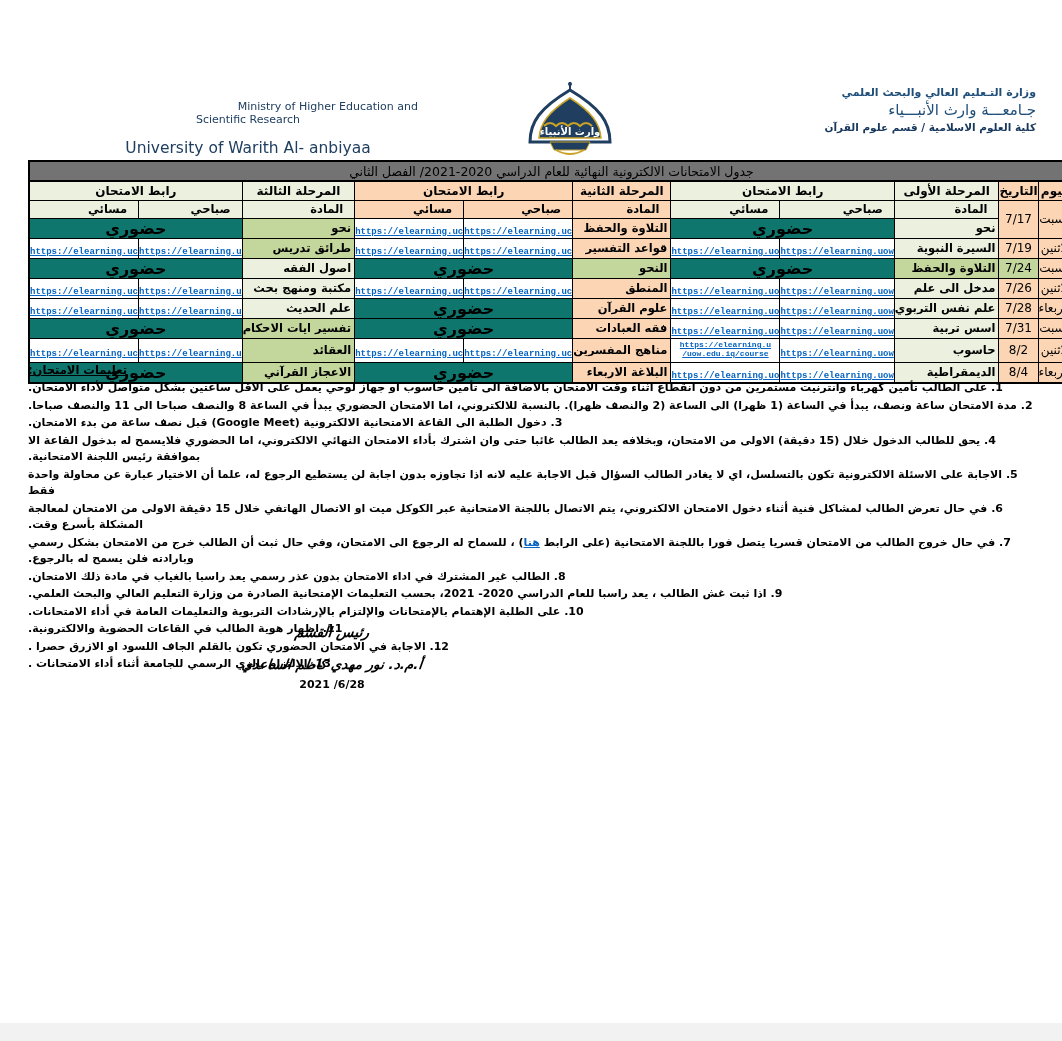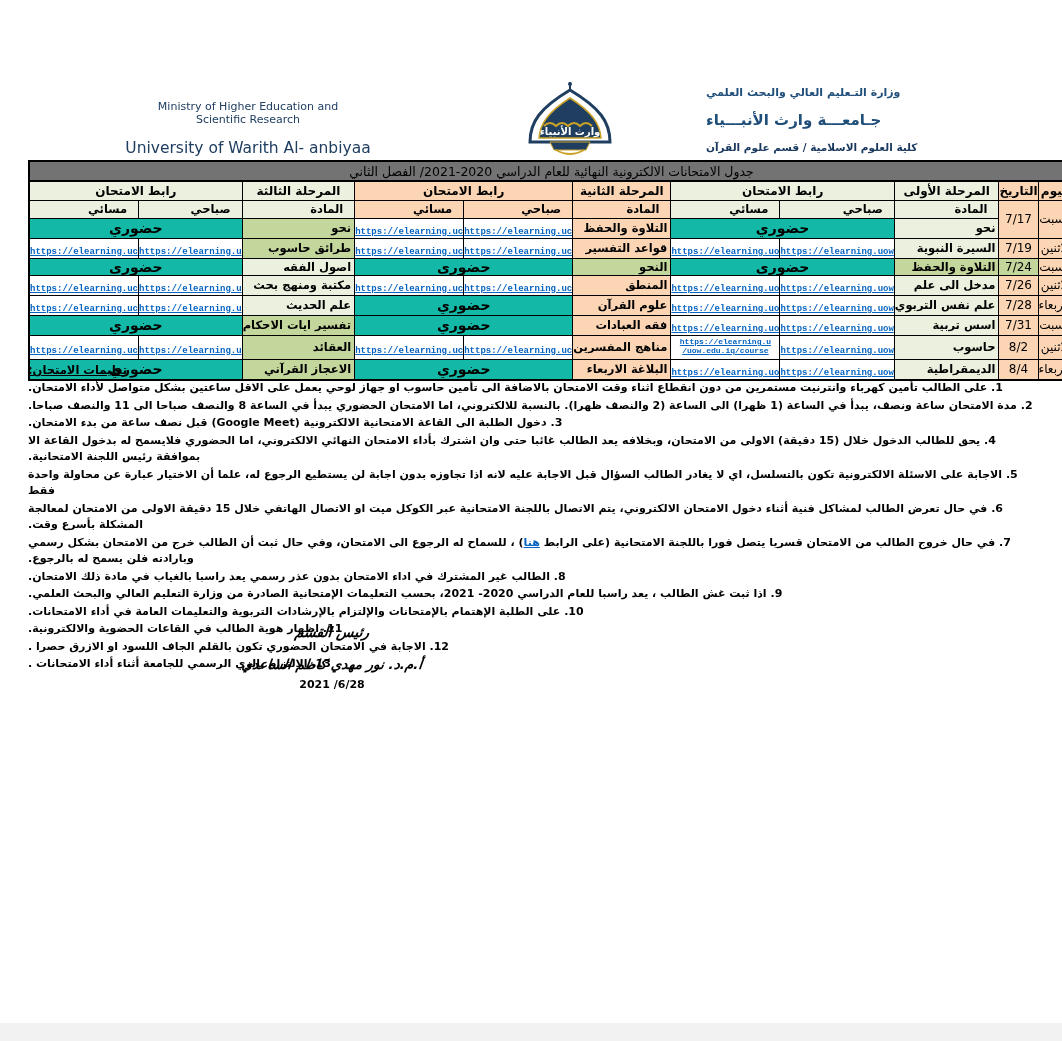--- a/index.html
+++ b/index.html
@@ -10,29 +10,29 @@
     position: relative;
     overflow: hidden;
   }
   .page { position: absolute; inset: 0; background: #fff; }
 
   
   .letterhead-en {
     position: absolute; top: 100px; left: 78px; width: 340px;
     text-align: center; color: #1f3e60;
   }
-  .letterhead-en .l1 { font-size: 11px; }
+  .letterhead-en .l1 { font-size: 11px; text-align: right; }
   .letterhead-en .l2 { font-size: 11px; margin-bottom: 13px; }
   .letterhead-en .l3 { font-size: 15.5px; }
   .letterhead-ar {
     position: absolute; top: 86px; right: 26px; width: 330px;
-    text-align: left; color: #1f4e79; direction: rtl;
+    text-align: right; color: #1f4e79; direction: rtl;
   }
   .letterhead-ar .l1 { font-size: 11px; font-weight: bold; }
-  .letterhead-ar .l2 { font-size: 15px; font-weight: bold; margin: 12px 0; }
+  .letterhead-ar .l2 { font-size: 15px; font-weight: normal; margin: 2px 0; }
   .letterhead-ar .l3 { font-size: 10.5px; font-weight: bold; color: #17375d; }
   .logo-wrap { position: absolute; top: 80px; left: 500px; width: 140px; height: 80px; text-align: center; }
 
   
   table.exam {
     position: absolute; top: 160px; left: 28px; width: 1010px;
     border-collapse: collapse; direction: rtl;
     font-family: "DejaVu Sans", sans-serif;
   }
   table.exam td, table.exam th { border: 1px solid #000; overflow: hidden; }
@@ -44,21 +44,21 @@
   }
   tr.head-row th { height: 19px; font-size: 12px; font-weight: bold; text-align: center; }
   tr.subhead-row th { height: 18px; font-size: 11.5px; font-weight: bold; text-align: right; padding-left: 4px; padding-right: 11px; }
   .bg-peach { background: #fbd5b4; }
   .bg-cream { background: #ebf1de; }
   .bg-green { background: #c3d69b; }
   td.c-day, td.c-date {
     text-align: center; font-weight: normal; font-size: 12px;
   }
   td.c-subject { text-align: right; padding-right: 3px; font-weight: bold; font-size: 11.5px; white-space: nowrap; }
-  td.c-present { text-align: center; font-weight: bold; font-size: 14px; background: #14b8a6; }
+  td.c-present { text-align: center; font-weight: bold; font-size: 16px; background: #0f766e; }
   td.c-link { background: #fff; text-align: center; vertical-align: middle; }
   td.c-link a {
     color: #0563c1; text-decoration: underline;
     font-size: 9px; font-weight: 600; white-space: nowrap; font-family: Liberation Mono, monospace;
   }
   td.c-link.wrap a { white-space: pre-line; font-size: 8px; line-height: 1.1; display: inline-block; }
   tbody tr.data-row { height: 17px; }
 
   
   .instructions {
@@ -168,21 +168,21 @@
         </tr>
     <tr class="data-row">
           <td class="c-day bg-peach">الاثنين</td>
           <td class="c-date bg-peach">7/19</td>
           <td class="c-subject bg-cream">السيرة النبوية</td>
           <td class="c-link"><a href="#">https://elearning.uow</a></td>
           <td class="c-link"><a href="#">https://elearning.uo</a></td>
           <td class="c-subject bg-peach">قواعد التفسير</td>
           <td class="c-link"><a href="#">https://elearning.uc</a></td>
           <td class="c-link"><a href="#">https://elearning.uc</a></td>
-          <td class="c-subject bg-green">طرائق حاسوب</td>
+          <td class="c-subject bg-green">طرائق تدريس</td>
           <td class="c-link"><a href="#">https://elearning.u</a></td>
           <td class="c-link"><a href="#">https://elearning.uc</a></td>
         </tr>
         <tr class="data-row">
           <td class="c-day bg-peach">السبت</td>
           <td class="c-date bg-green">7/24</td>
           <td class="c-subject bg-green">التلاوة والحفظ</td>
           <td colspan="2" class="c-present">حضوري</td>
           <td class="c-subject bg-green">النحو</td>
           <td colspan="2" class="c-present">حضوري</td>

